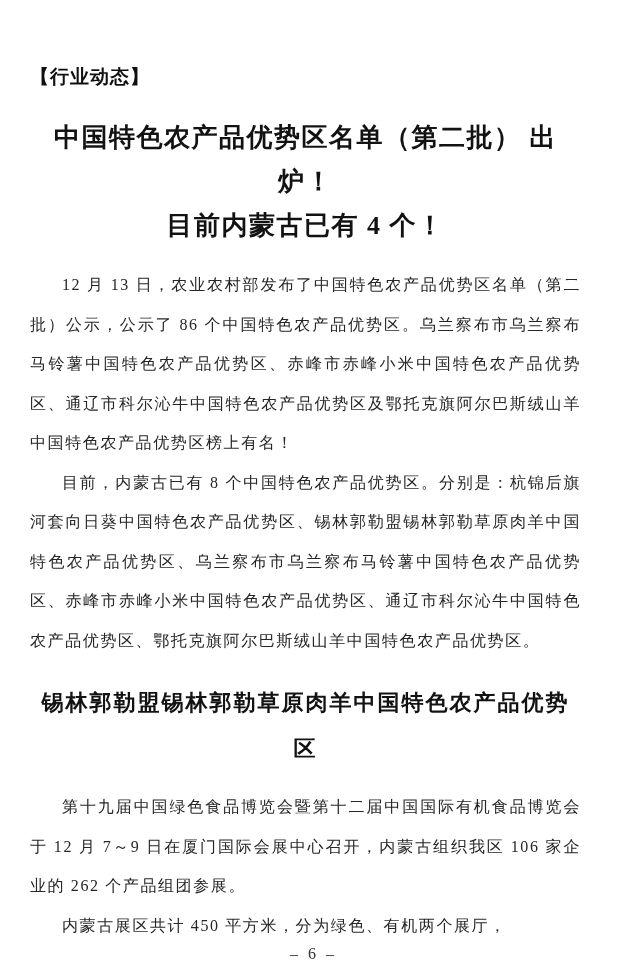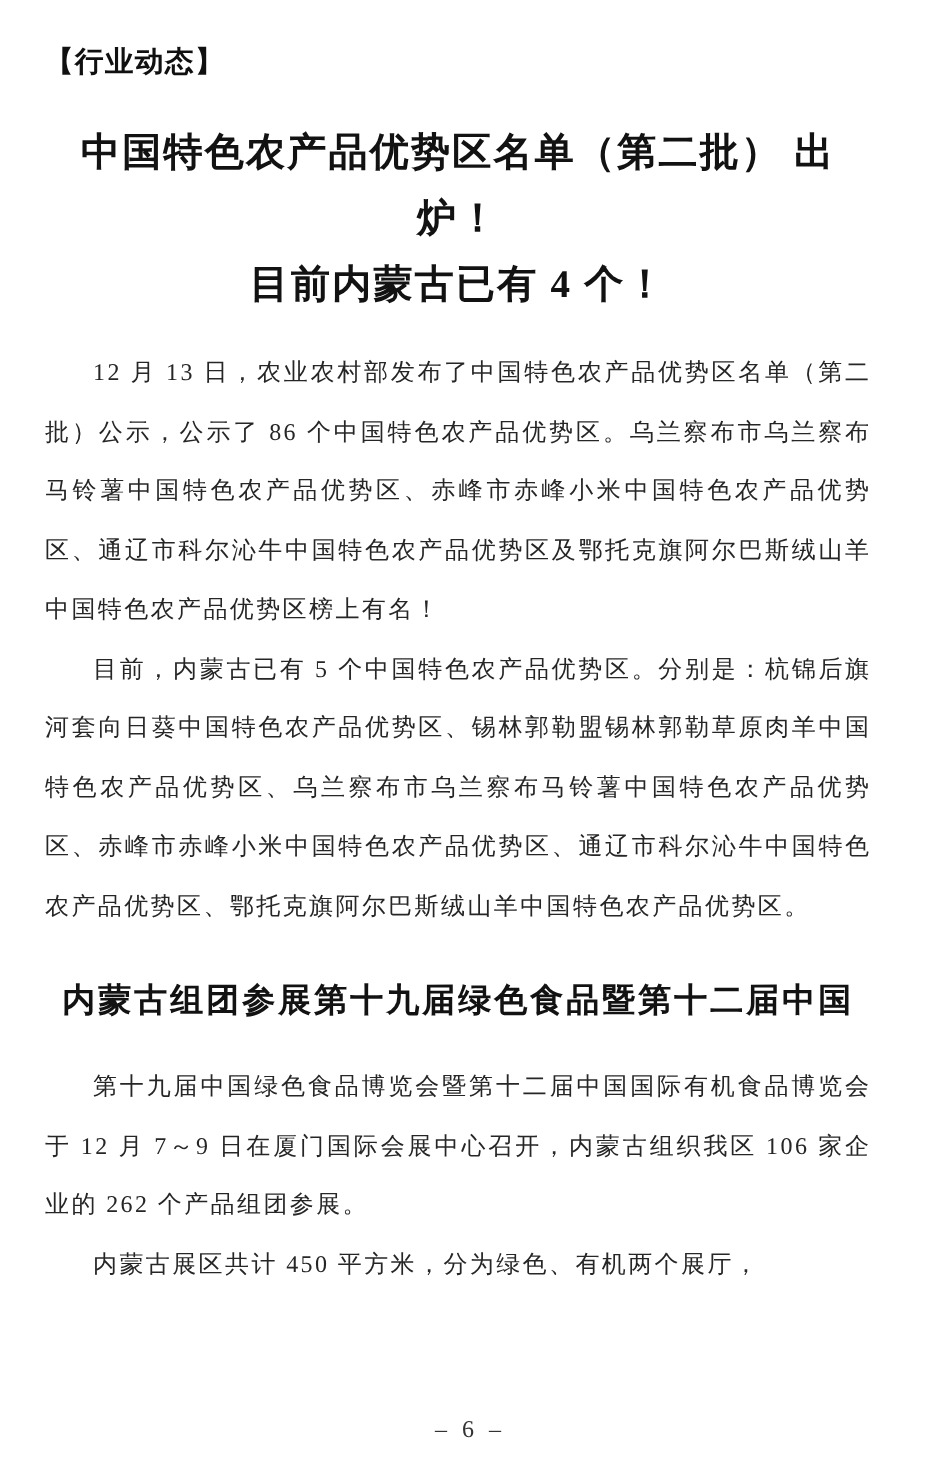--- a/index.html
+++ b/index.html
@@ -13,20 +13,21 @@
     position: relative;
     overflow: hidden;
     font-family: "Liberation Serif", "DejaVu Serif", serif;
     color: #262626;
   }
   .page {
     position: absolute;
     inset: 0;
     box-sizing: border-box;
     padding: 28px 46px 0 30px;
+    margin-top: 36px;
   }
   .section-header {
     font-family: "Liberation Sans", "DejaVu Sans", sans-serif;
     font-weight: bold;
     font-size: 19px;
     color: #101010;
     letter-spacing: 1px;
   }
   .article-title {
     margin-top: 26px;
@@ -76,27 +77,27 @@
 
   <div class="section-header">【行业动态】</div>
 
   <div>
     <h1 class="article-title">
       <span class="title-line">中国特色农产品优势区名单（第二批） 出炉！</span>
       <span class="title-line">目前内蒙古已有 4 个！</span>
     </h1>
     <div class="article-body">
       <p>12 月 13 日，农业农村部发布了中国特色农产品优势区名单（第二批）公示，公示了 86 个中国特色农产品优势区。乌兰察布市乌兰察布马铃薯中国特色农产品优势区、赤峰市赤峰小米中国特色农产品优势区、通辽市科尔沁牛中国特色农产品优势区及鄂托克旗阿尔巴斯绒山羊中国特色农产品优势区榜上有名！</p>
-      <p>目前，内蒙古已有 5 个中国特色农产品优势区。分别是：杭锦后旗河套向日葵中国特色农产品优势区、锡林郭勒盟锡林郭勒草原肉羊中国特色农产品优势区、乌兰察布市乌兰察布马铃薯中国特色农产品优势区、赤峰市赤峰小米中国特色农产品优势区、通辽市科尔沁牛中国特色农产品优势区、鄂托克旗阿尔巴斯绒山羊中国特色农产品优势区。</p>
+      <p>目前，内蒙古已有 8 个中国特色农产品优势区。分别是：杭锦后旗河套向日葵中国特色农产品优势区、锡林郭勒盟锡林郭勒草原肉羊中国特色农产品优势区、乌兰察布市乌兰察布马铃薯中国特色农产品优势区、赤峰市赤峰小米中国特色农产品优势区、通辽市科尔沁牛中国特色农产品优势区、鄂托克旗阿尔巴斯绒山羊中国特色农产品优势区。</p>
     </div>
   </div>
 
   <div>
     <h1 class="article-title second">
-      <span class="title-line">内蒙古组团参展第十九届绿色食品暨第十二届中国</span>
+      <span class="title-line">锡林郭勒盟锡林郭勒草原肉羊中国特色农产品优势区</span>
     </h1>
     <div class="article-body">
       <p>第十九届中国绿色食品博览会暨第十二届中国国际有机食品博览会于 12 月 7～9 日在厦门国际会展中心召开，内蒙古组织我区 106 家企业的 262 个产品组团参展。</p>
       <p>内蒙古展区共计 450 平方米，分为绿色、有机两个展厅，</p>
     </div>
   </div>
 
   <div class="footer">– 6 –</div>
 
 </div>

